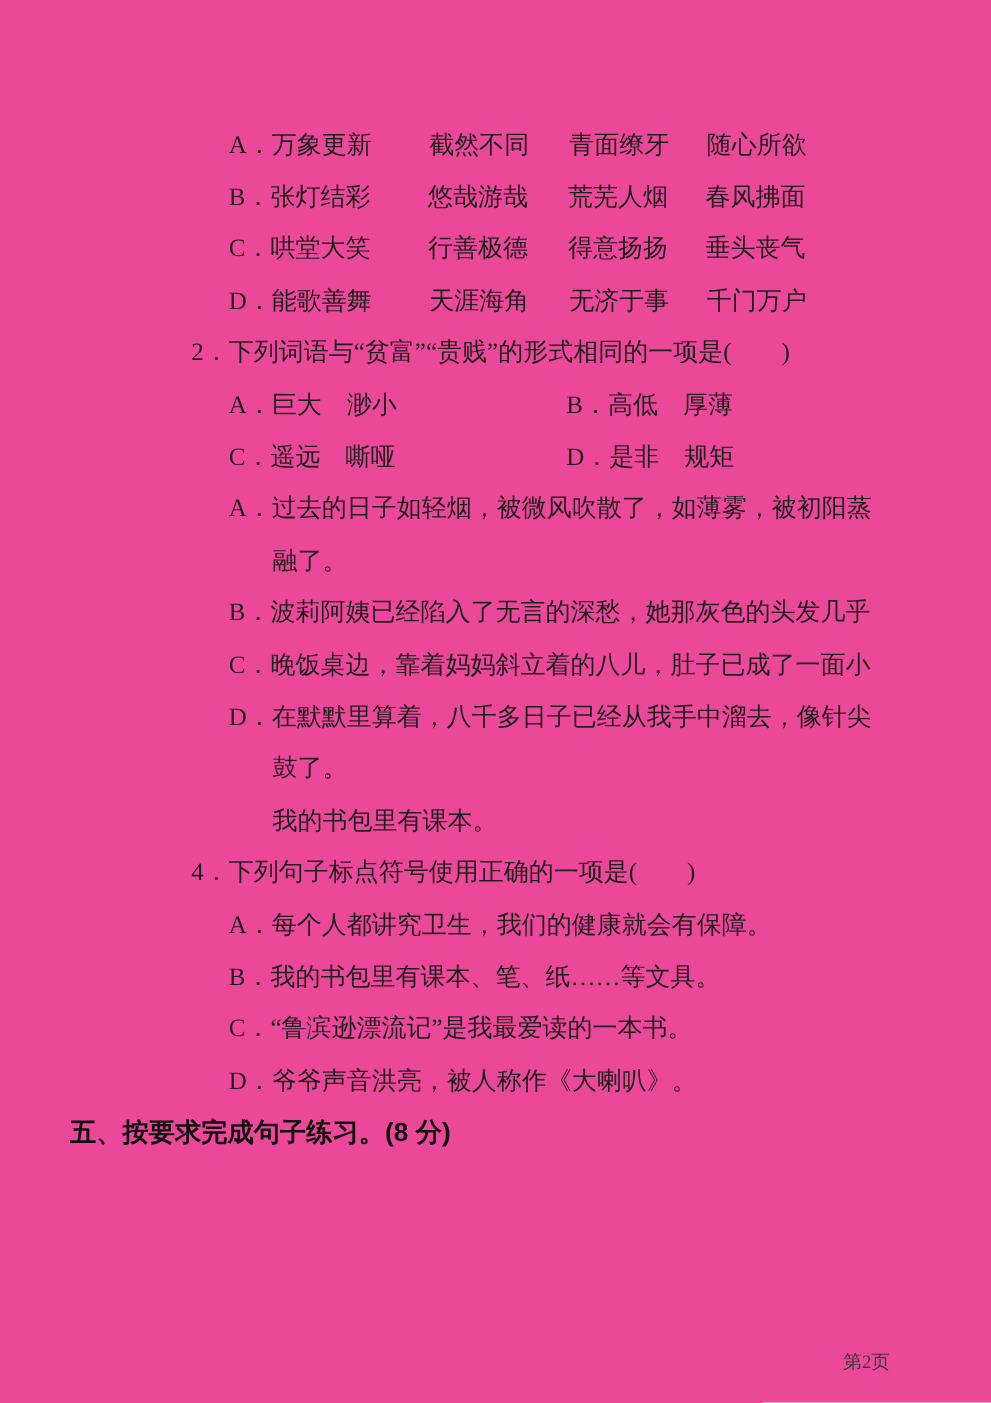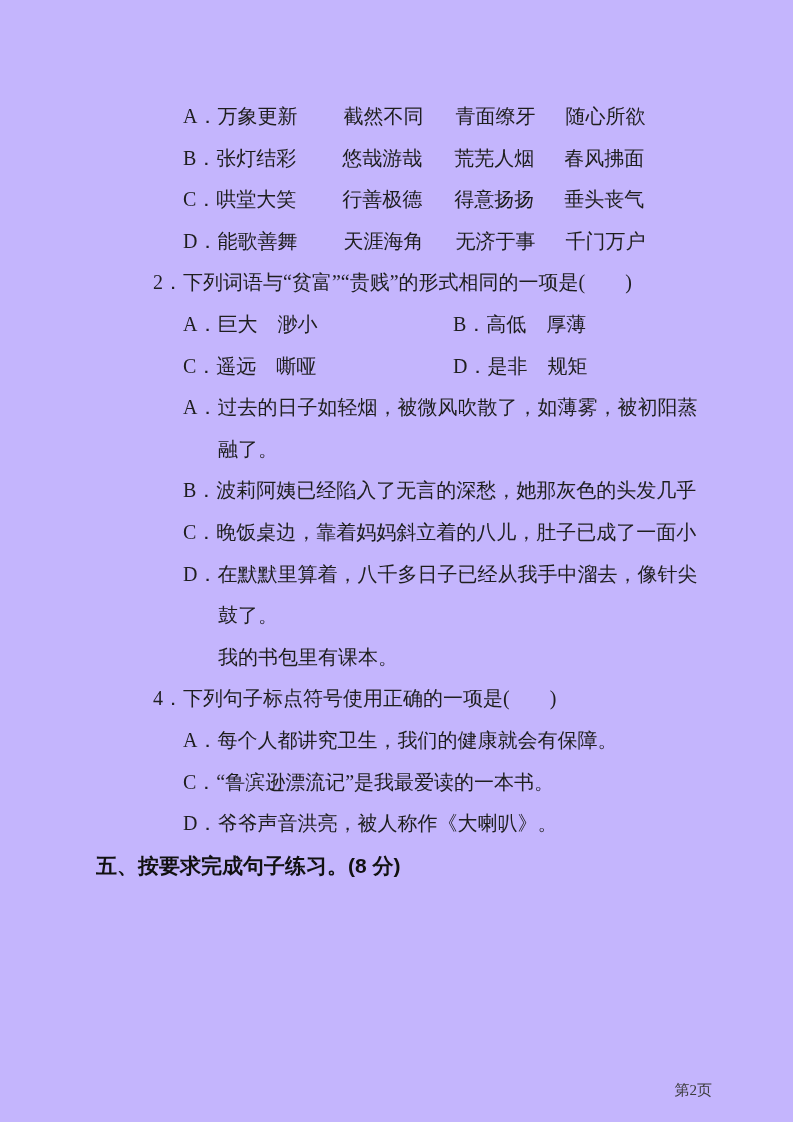--- a/index.html
+++ b/index.html
@@ -1,32 +1,32 @@
 <!DOCTYPE html>
 <html><head>
 <meta charset="utf-8">
 <style>
   html,body{margin:0;padding:0;background:#e8e8e8;}
   .page{
     position:relative;
     width:793px;height:1122px;
     margin:0 auto;
-    background:#c4b5fd;
+    background:#ec4899;
     font-family:"Liberation Serif","DejaVu Serif",serif;
     font-size:20px;
     color:#1e1e1e;
     overflow:hidden;
   }
   .content{position:absolute;top:96px;left:0;width:100%;}
   .line{height:41.6px;line-height:41.6px;white-space:nowrap;}
   .l-q{padding-left:153px;}      
   .l-opt{padding-left:183px;}    
   .l-cont{padding-left:218px;}   
   .l-sec{
-    padding-left:96px;
+    padding-left:56px;
     font-family:"Liberation Sans","DejaVu Sans",sans-serif;
     font-weight:bold;
     font-size:21px;
     color:#111;
   }
   .idm{display:inline-block;}
   .w1{width:126px;}
   .w2{width:112px;}
   .w3{width:110px;}
   .pair{display:inline-block;width:270px;}
@@ -56,20 +56,21 @@
     <div class="line l-opt"><span class="letter">A．</span><span>过去的日子如轻烟，被微风吹散了，如薄雾，被初阳蒸</span></div>
     <div class="line l-cont"><span>融了。</span></div>
     <div class="line l-opt"><span class="letter">B．</span><span>波莉阿姨已经陷入了无言的深愁，她那灰色的头发几乎</span></div>
     <div class="line l-opt"><span class="letter">C．</span><span>晚饭桌边，靠着妈妈斜立着的八儿，肚子已成了一面小</span></div>
     <div class="line l-opt"><span class="letter">D．</span><span>在默默里算着，八千多日子已经从我手中溜去，像针尖</span></div>
     <div class="line l-cont"><span>鼓了。</span></div>
     <div class="line l-cont"><span>我的书包里有课本。</span></div>
 
     <div class="line l-q"><span class="qnum">4．</span><span>下列句子标点符号使用正确的一项是(　　)</span></div>
     <div class="line l-opt"><span class="letter">A．</span><span>每个人都讲究卫生，我们的健康就会有保障。</span></div>
+    <div class="line l-opt"><span class="letter">B．</span><span>我的书包里有课本、笔、纸……等文具。</span></div>
     <div class="line l-opt"><span class="letter">C．</span><span>“鲁滨逊漂流记”是我最爱读的一本书。</span></div>
     <div class="line l-opt"><span class="letter">D．</span><span>爷爷声音洪亮，被人称作《大喇叭》。</span></div>
 
     <div class="line l-sec">五、按要求完成句子练习。(8 分)</div>
 
   </div>
 
   <div class="footer">第2页</div>
 </div>
 

